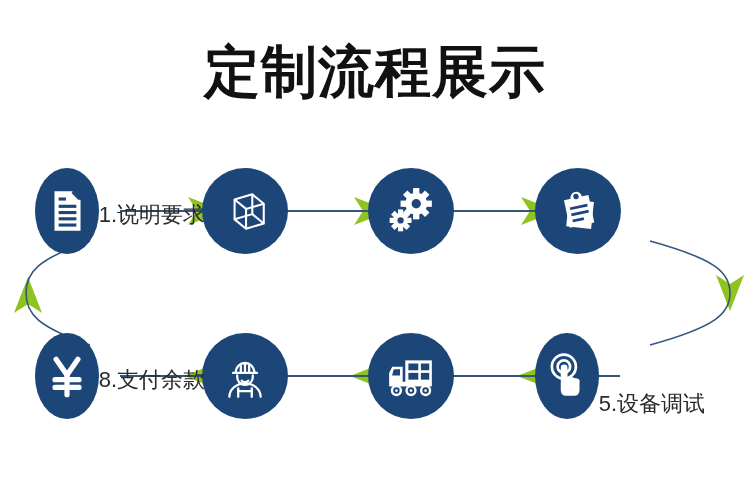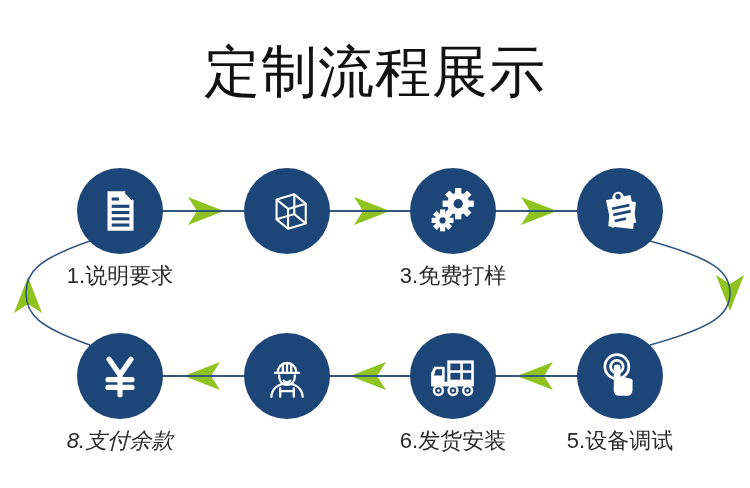--- a/index.html
+++ b/index.html
@@ -3,31 +3,31 @@
 <meta charset="utf-8">
 <style>
   html,body{margin:0;padding:0;}
   body{
     width:750px;height:488px;position:relative;overflow:hidden;
     background:#ffffff;
     font-family:"Liberation Sans","DejaVu Sans",sans-serif;
   }
   .title{
     position:absolute;top:44px;left:0;width:750px;text-align:center;
-    font-size:56px;font-weight:400;color:#111111;letter-spacing:1px;line-height:1;
+    font-size:56px;font-weight:700;color:#111111;letter-spacing:1px;line-height:1;
   }
   #connectors{position:absolute;left:0;top:0;z-index:0;}
-  .step{position:absolute;width:170px;display:flex;flex-direction:column;align-items:center;z-index:1;}
+  .step{position:absolute;width:170px;display:flex;flex-direction:row;align-items:center;z-index:1;}
   .circle{
     width:86px;height:86px;border-radius:50%;background:#1d4678;
     display:flex;align-items:center;justify-content:center;
   }
   .step-label{margin-top:7px;font-size:22px;color:#2a2a2a;white-space:nowrap;}
   .p1{left:35px;top:168px;} .p2{left:202px;top:168px;} .p3{left:368px;top:168px;} .p4{left:535px;top:168px;}
-  .p5{left:535px;top:333px;} .p6{left:368px;top:333px;} .p7{left:202px;top:333px;} .p8{left:35px;top:333px;font-style:italic;}
+  .p5{left:535px;top:333px;align-items:flex-end;} .p6{left:368px;top:333px;} .p7{left:202px;top:333px;} .p8{left:35px;top:333px;}
 </style>
 </head>
 <body>
 
 <div class="title">定制流程展示</div>
 
 <svg id="connectors" width="750" height="488" viewBox="0 0 750 488">
 
   <g fill="#8fc31f">
     <polygon points="20,0 -16,-14 -7,0 -16,14" transform="translate(204,211)"></polygon>
@@ -106,21 +106,20 @@
           <rect x="-2.5" y="-10.5" width="5" height="5" transform="rotate(135)"></rect>
           <rect x="-2.5" y="-10.5" width="5" height="5" transform="rotate(180)"></rect>
           <rect x="-2.5" y="-10.5" width="5" height="5" transform="rotate(225)"></rect>
           <rect x="-2.5" y="-10.5" width="5" height="5" transform="rotate(270)"></rect>
           <rect x="-2.5" y="-10.5" width="5" height="5" transform="rotate(315)"></rect>
         </g>
         <circle r="3" fill="#1d4678"></circle>
       </g>
     </svg>
   </div>
-  <div class="step-label">3.免费打样</div>
 </div>
 
 <div class="step p4">
   <div class="circle">
     <svg width="50" height="50" viewBox="0 0 48 48">
       <rect x="14" y="14" width="24" height="26" fill="#fff" transform="rotate(6 26 27)"></rect>
       <g transform="rotate(-12 24 24)">
         <rect x="13" y="11" width="24" height="27" fill="#fff"></rect>
         <circle cx="25" cy="11" r="5.5" fill="#fff"></circle>
         <circle cx="25" cy="10" r="2.6" fill="#1d4678"></circle>
@@ -169,21 +168,20 @@
           <circle cx="10" cy="38" r="1.3" fill="#fff"></circle>
         <circle cx="24" cy="38" r="5.4" fill="#fff"></circle>
           <circle cx="24" cy="38" r="3.1" fill="#1d4678"></circle>
           <circle cx="24" cy="38" r="1.3" fill="#fff"></circle>
         <circle cx="38" cy="38" r="5.4" fill="#fff"></circle>
           <circle cx="38" cy="38" r="3.1" fill="#1d4678"></circle>
           <circle cx="38" cy="38" r="1.3" fill="#fff"></circle>
       </g>
     </svg>
   </div>
-  <div class="step-label">6.发货安装</div>
 </div>
 
 <div class="step p7">
   <div class="circle">
     <svg width="50" height="50" viewBox="0 0 48 48">
       <g stroke="#fff" stroke-width="2.2" fill="none" stroke-linecap="round">
         <path d="M15,20.5 a9,9 0 0 1 18,0"></path>
         <line x1="12.5" y1="21" x2="35.5" y2="21"></line>
         <line x1="20" y1="14" x2="20" y2="20.5"></line>
         <line x1="24" y1="12.5" x2="24" y2="20.5"></line>

